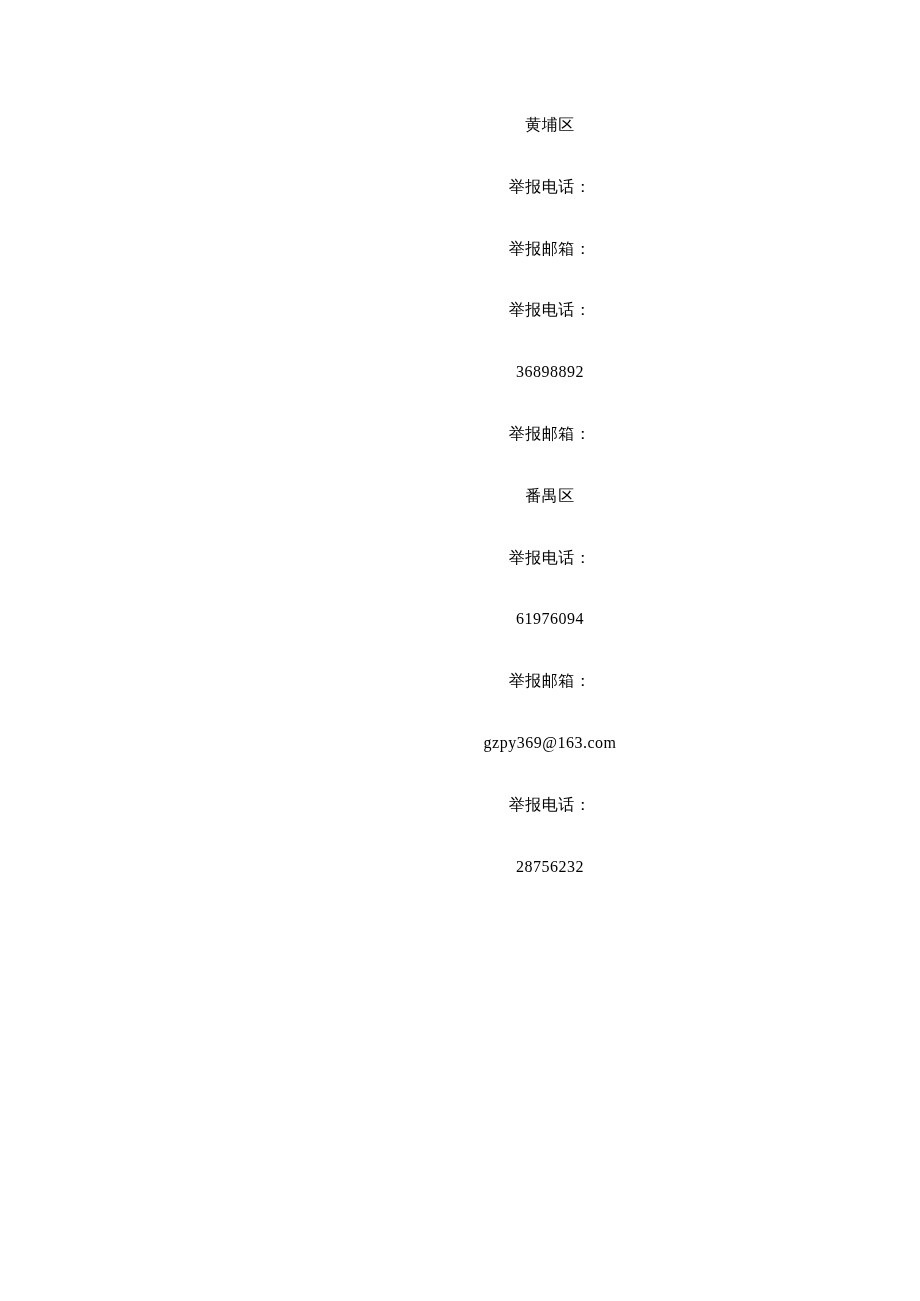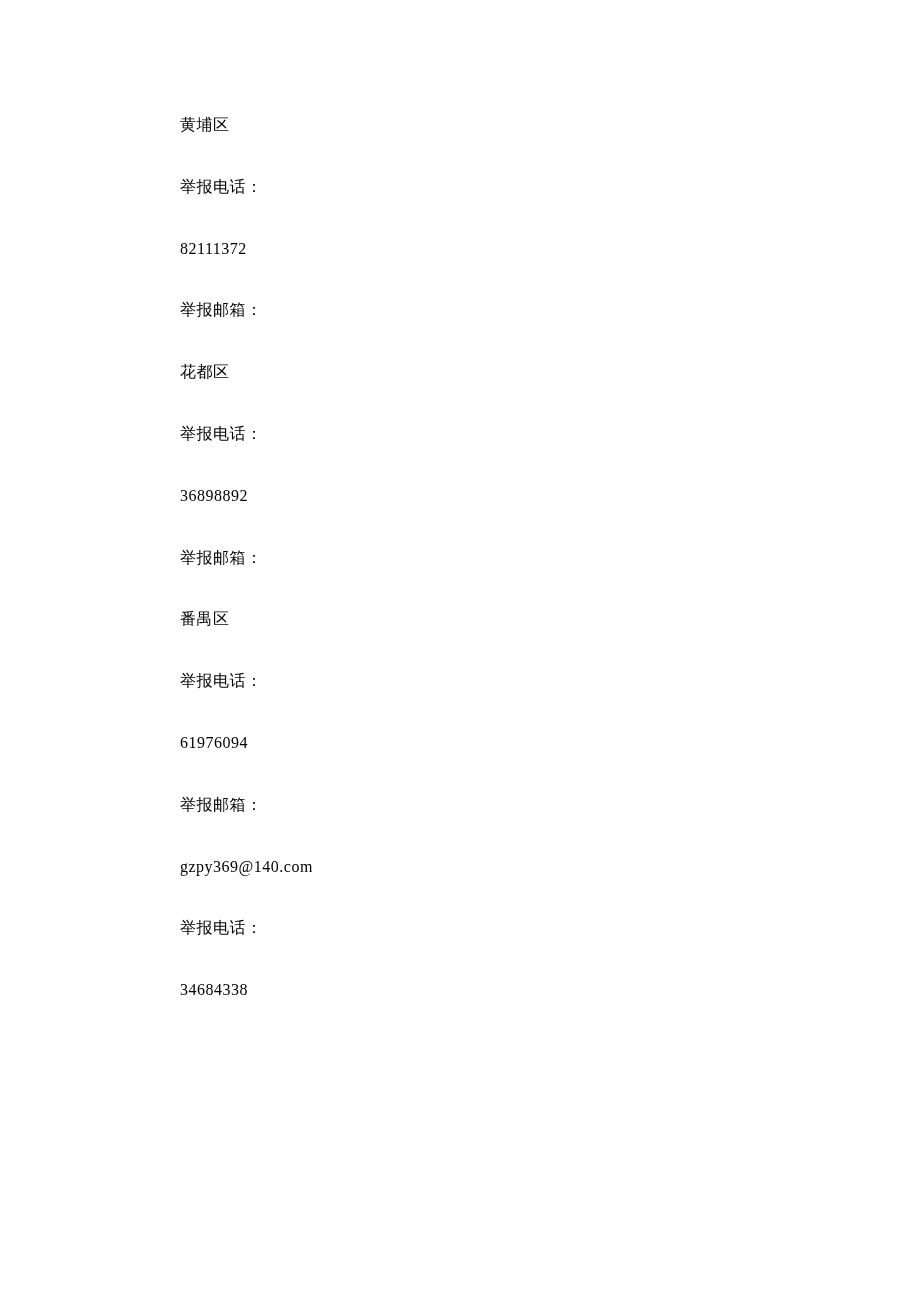--- a/index.html
+++ b/index.html
@@ -12,39 +12,38 @@
       width: 920px;
       min-height: 1301px;
       font-family: "SimSun", "宋体", serif;
       font-size: 16px;
       color: #000000;
       padding: 115px 0 0 180px;
     }
     .content {
       display: flex;
       flex-direction: column;
+      align-items: center;
     }
     .line {
       margin-bottom: 41px;
       line-height: 1.3;
       letter-spacing: 0.5px;
     }
   </style>
 </head>
 <body>
 
 <div class="content">
   <div class="line">黄埔区</div>
   <div class="line">举报电话：</div>
-  <div class="line">82111372</div>
   <div class="line">举报邮箱：</div>
-  <div class="line">花都区</div>
   <div class="line">举报电话：</div>
   <div class="line">36898892</div>
   <div class="line">举报邮箱：</div>
   <div class="line">番禺区</div>
   <div class="line">举报电话：</div>
   <div class="line">61976094</div>
   <div class="line">举报邮箱：</div>
-  <div class="line">gzpy369@140.com</div>
+  <div class="line">gzpy369@163.com</div>
   <div class="line">举报电话：</div>
-  <div class="line">34684338</div>
+  <div class="line">28756232</div>
 </div>
 
 </body></html>

